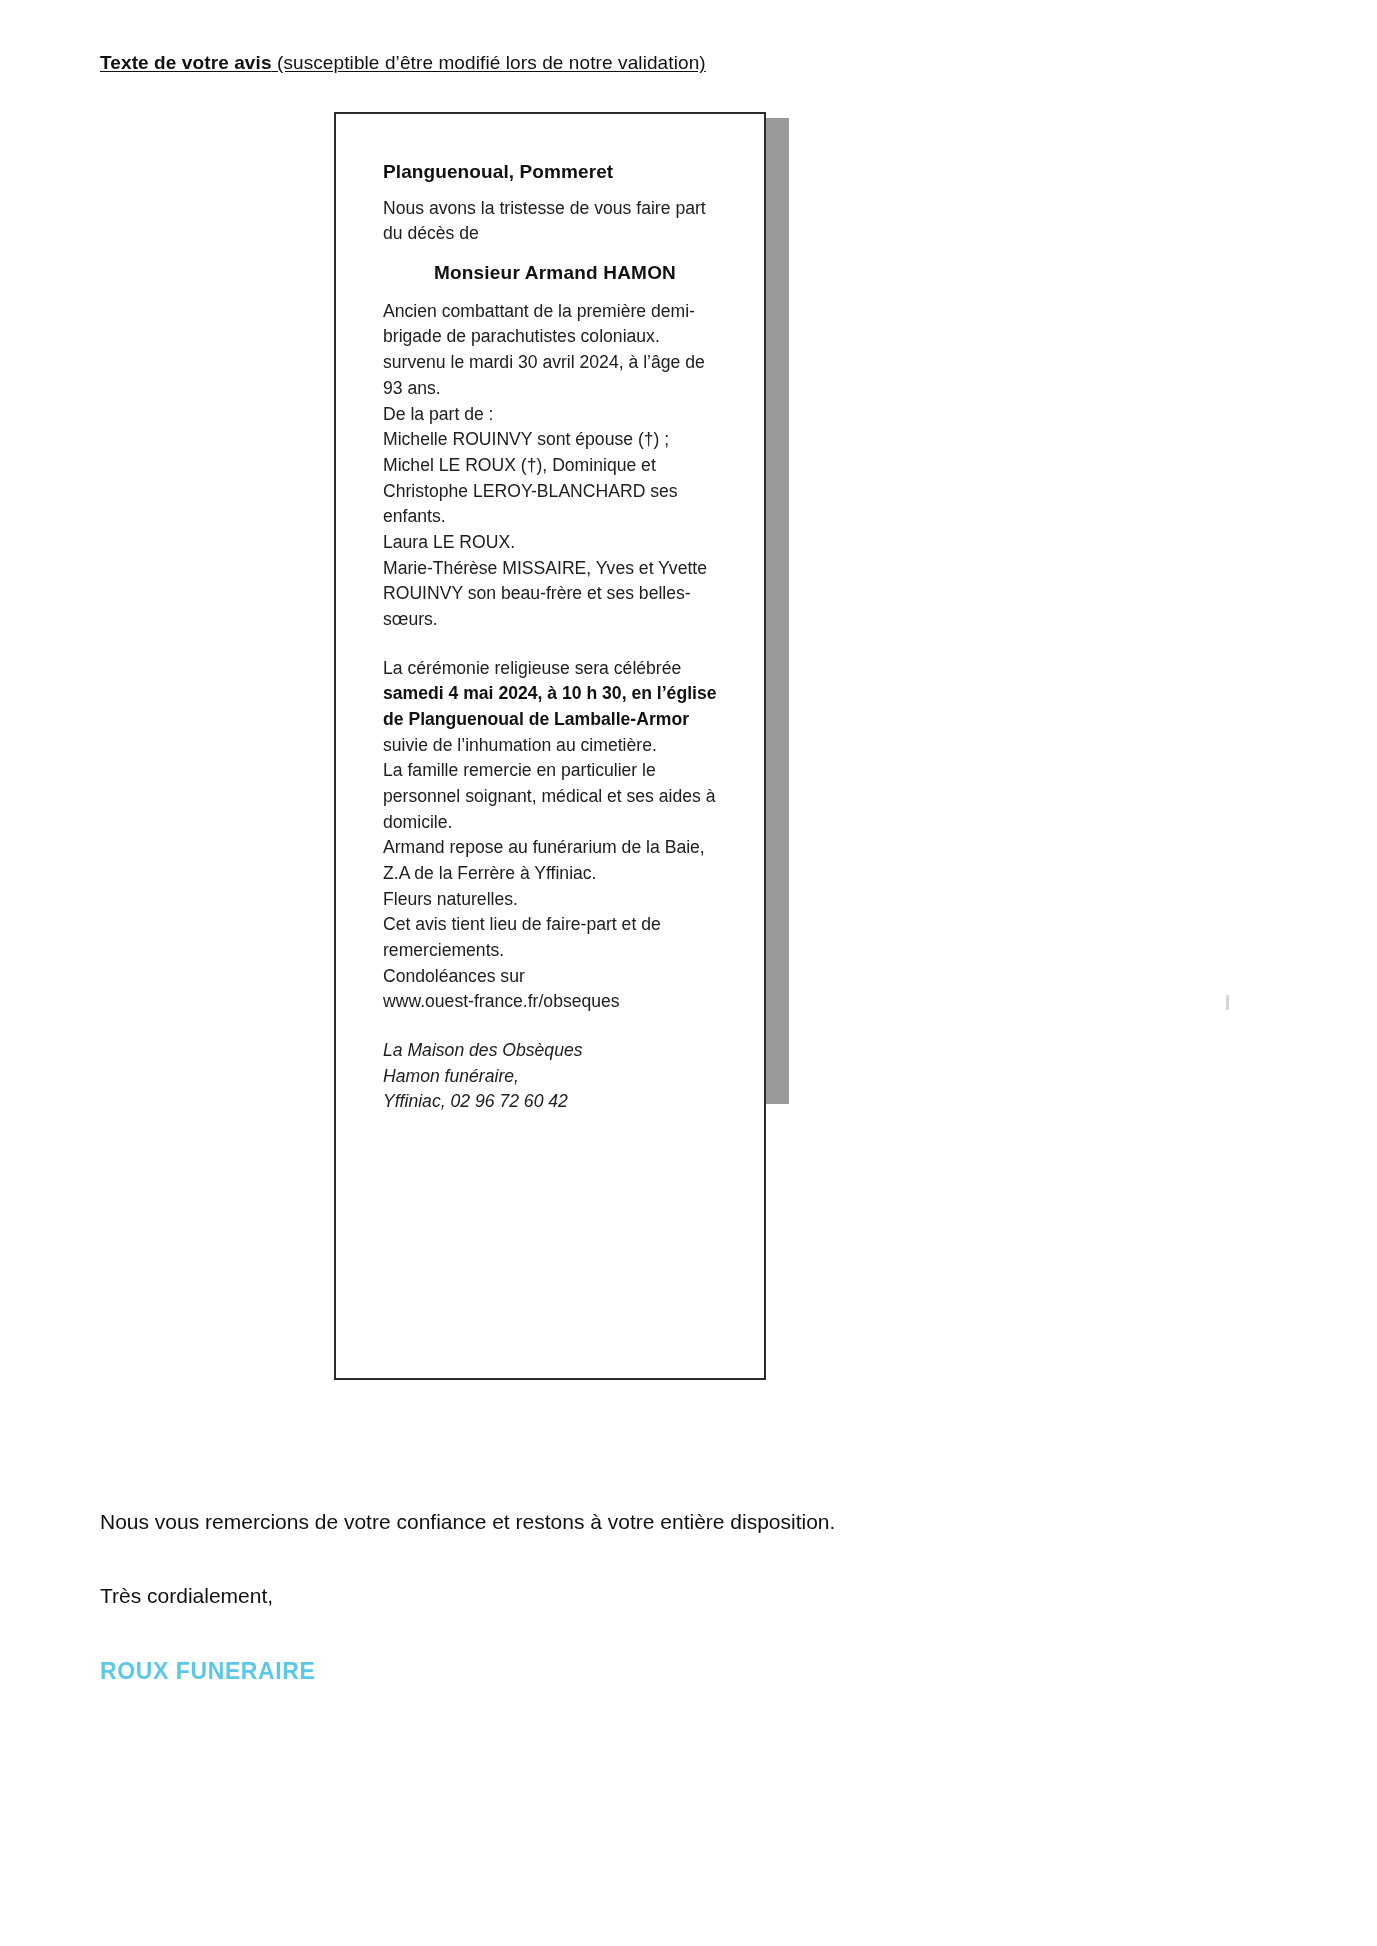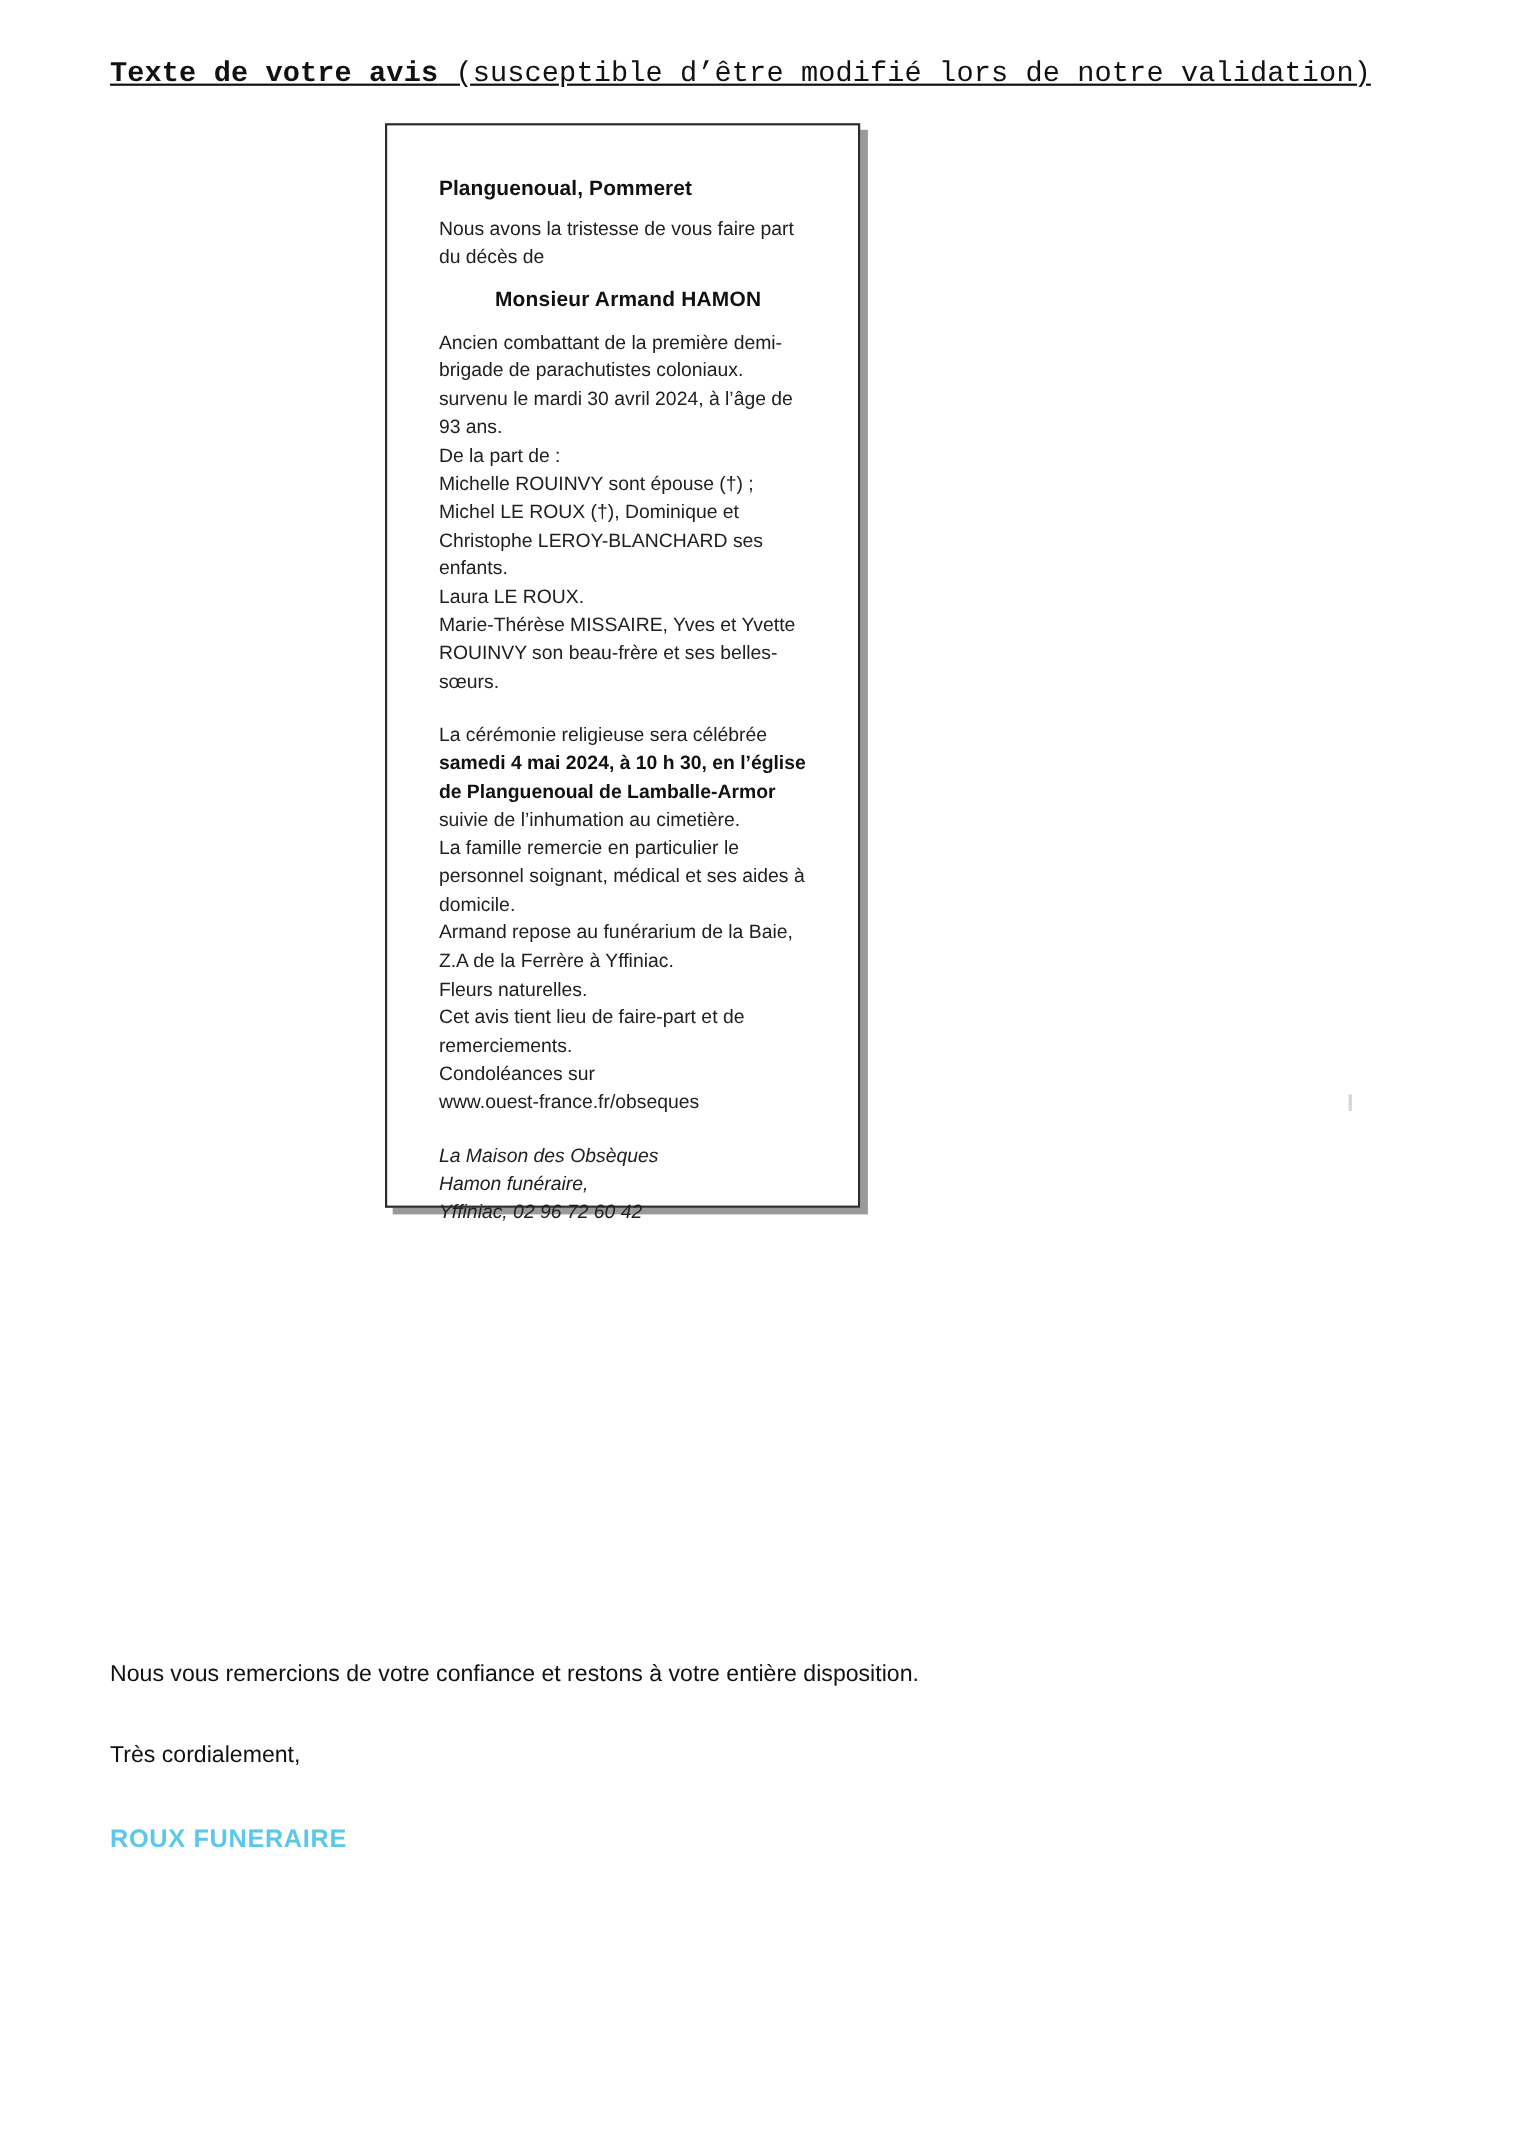--- a/index.html
+++ b/index.html
@@ -20,25 +20,24 @@
     position: absolute;
     inset: 0;
     background: #ffffff;
   }
 
   
   .header-line {
     position: absolute;
     left: 100px;
     top: 52px;
-    font-size: 26px;
+    font-size: 19px;
     letter-spacing: 0.1px;
     white-space: nowrap;
     color: #111111;
-    font-family: Liberation Mono, monospace;
   }
   .header-line .bold-underline {
     font-weight: bold;
     text-decoration: underline;
     text-underline-offset: 2px;
   }
   .header-line .reg-underline {
     font-weight: normal;
     text-decoration: underline;
     text-underline-offset: 2px;
@@ -48,24 +47,24 @@
   .notice-shadow {
     position: absolute;
     left: 357px;
     top: 118px;
     width: 432px;
     height: 986px;
     background: #9a9a9a;
   }
   .notice-box {
     position: absolute;
-    left: 350px;
+    left: 334px;
     top: 112px;
     width: 432px;
-    height: 986px;
+    height: 1268px;
     background: #ffffff;
     border: 2px solid #2b2b2b;
     box-sizing: border-box;
   }
   .notice-inner {
     position: absolute;
     left: 47px;
     top: 44px;
     width: 344px;
     color: #202020;

